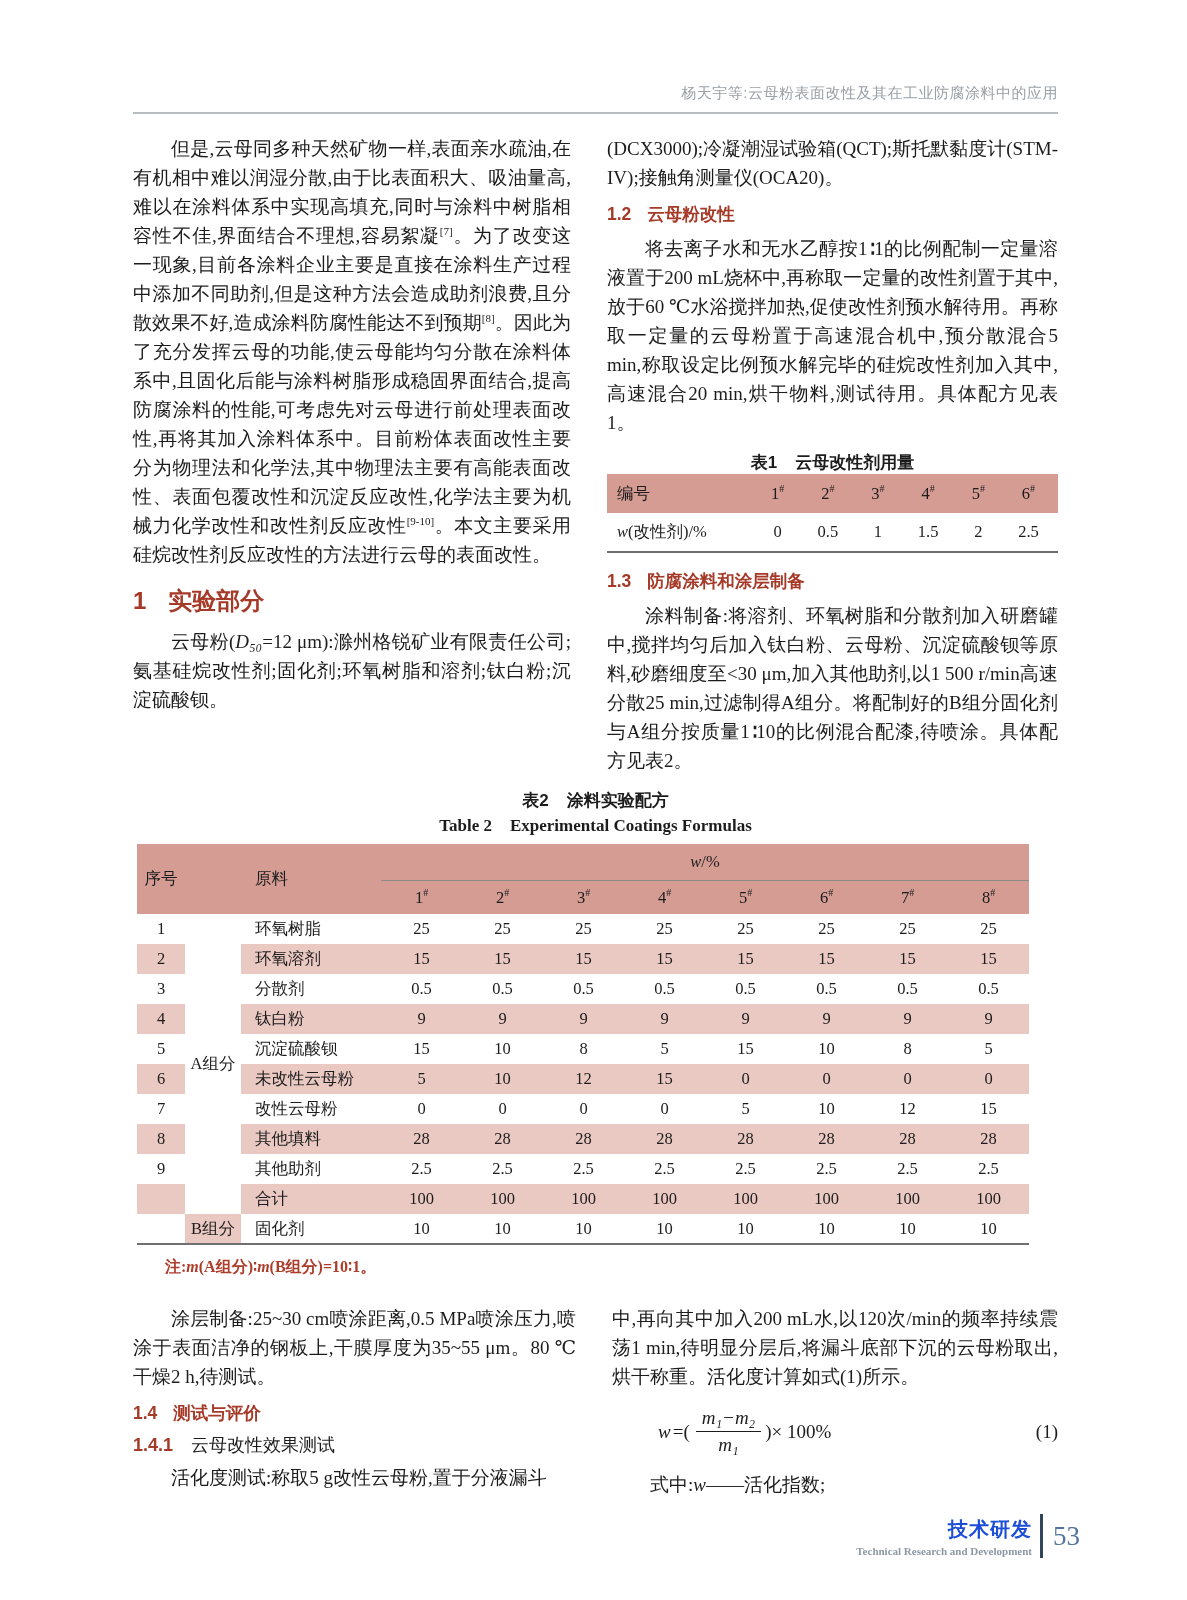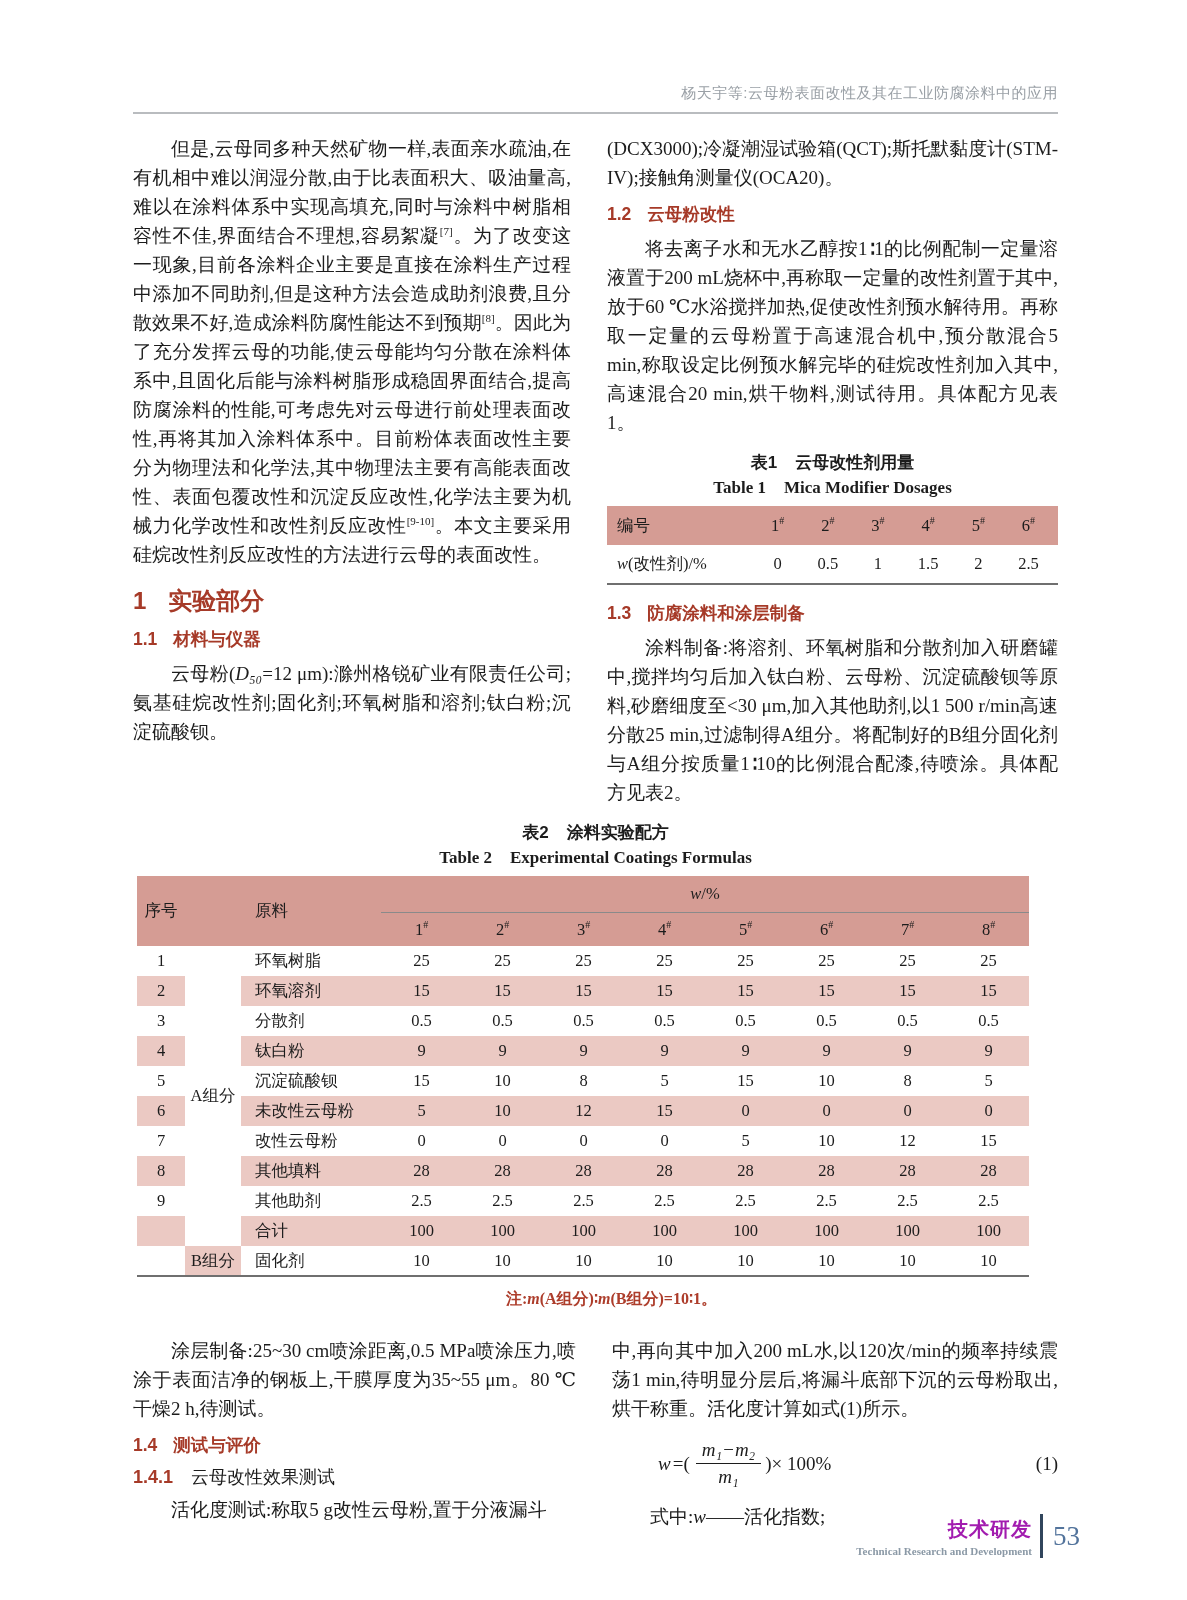--- a/index.html
+++ b/index.html
@@ -57,67 +57,65 @@
   .t2 th, .t2 td { font-weight:normal; text-align:center; padding:0 2px; }
   .t2 thead th { background:#d59c94; }
   .t2 .hrow1 th { height:36px; }
   .t2 .hrow2 th { height:34px; }
   .t2 .wline { border-bottom:1px solid #8a8a8a; }
   .t2 tbody td { height:30px; }
   .t2 .c-no { width:48px; }
   .t2 .c-group { width:56px; }
   .t2 .c-mat { width:140px; text-align:left; padding-left:14px; }
   .t2 .pink { background:#ebc9c3; }
-  .t2-note { margin:12px 0 0 32px; font-size:16px; font-weight:bold; color:#ad3d2b;text-align:center; }
+  .t2-note { margin:12px 0 0 32px; font-size:16px; font-weight:bold; color:#ad3d2b; }
 
   
   .formula { display:flex; align-items:center; margin:16px 0 14px 46px;
     font-size:19px; width:400px; }
   .frac { display:inline-block; text-align:center; margin:0 4px; vertical-align:middle; }
   .frac .nm { display:block; padding:0 6px 2px; border-bottom:1.5px solid #1c1c1c; }
   .frac .dn { display:block; padding-top:2px; }
   .eqno { margin-left:auto; }
 
   
   .footer { position:absolute; right:107px; bottom:42px; display:flex; align-items:center; }
   .footer-zh { text-align:right; }
   .footer-zh .f1 { font-family:"Liberation Sans","DejaVu Sans",sans-serif;
-    font-size:20px; font-weight:bold; color:#a21caf; letter-spacing:1px; }
+    font-size:20px; font-weight:bold; color:#1d4ed8; letter-spacing:1px; }
   .footer-zh .f2 { font-size:11px; font-weight:bold; color:#8b99a6; margin-top:2px; }
   .fbar { width:3px; height:44px; background:#31455c; margin:0 10px 0 8px; }
   .fpage { font-size:27px; color:#53749c;text-align:center; }
 </style>
 </head>
 <body>
 
 <div class="page">
   <div class="content">
 
     <div class="runhead">
       <span class="runhead-title">杨天宇等:云母粉表面改性及其在工业防腐涂料中的应用</span>
       <div class="runhead-rule"></div>
     </div>
 
     <div class="cols">
       <div class="col">
         <p class="body indent"><span>但是,云母同多种天然矿物一样,表面亲水疏油,在有机相中难以润湿分散,由于比表面积大、吸油量高,难以在涂料体系中实现高填充,同时与涂料中树脂相容性不佳,界面结合不理想,容易絮凝</span><sup class="ref">[7]</sup><span>。为了改变这一现象,目前各涂料企业主要是直接在涂料生产过程中添加不同助剂,但是这种方法会造成助剂浪费,且分散效果不好,造成涂料防腐性能达不到预期</span><sup class="ref">[8]</sup><span>。因此为了充分发挥云母的功能,使云母能均匀分散在涂料体系中,且固化后能与涂料树脂形成稳固界面结合,提高防腐涂料的性能,可考虑先对云母进行前处理表面改性,再将其加入涂料体系中。目前粉体表面改性主要分为物理法和化学法,其中物理法主要有高能表面改性、表面包覆改性和沉淀反应改性,化学法主要为机械力化学改性和改性剂反应改性</span><sup class="ref">[9-10]</sup><span>。本文主要采用硅烷改性剂反应改性的方法进行云母的表面改性。</span></p>
 
         <div class="h1"><span class="num">1</span><span>实验部分</span></div>
-        <div class="h2"><span class="num">1.1</span><span>材料与仪器</span></div>
 
         <p class="body indent"><span>云母粉(</span><span class="it">D₅₀</span><span>=12 μm):滁州格锐矿业有限责任公司;氨基硅烷改性剂;固化剂;环氧树脂和溶剂;钛白粉;沉淀硫酸钡。</span></p>
       </div>
 
       <div class="col">
         <p class="body">(DCX3000);冷凝潮湿试验箱(QCT);斯托默黏度计(STM-IV);接触角测量仪(OCA20)。</p>
         <div class="h2"><span class="num">1.2</span><span>云母粉改性</span></div>
         <p class="body indent">将去离子水和无水乙醇按1∶1的比例配制一定量溶液置于200 mL烧杯中,再称取一定量的改性剂置于其中,放于60 ℃水浴搅拌加热,促使改性剂预水解待用。再称取一定量的云母粉置于高速混合机中,预分散混合5 min,称取设定比例预水解完毕的硅烷改性剂加入其中,高速混合20 min,烘干物料,测试待用。具体配方见表1。</p>
 
         <div class="cap-zh"><span>表1</span><span class="cap-sp"></span><span>云母改性剂用量</span></div>
-        <div class="cap-en"><span>Table 1</span><span class="cap-sp"></span><span>Mica Modifier Dosages</span></div>
         <table class="t1">
           <thead>
             <tr>
               <th class="lab">编号</th>
               <th><span>1</span><sup class="hash">#</sup></th>
               <th><span>2</span><sup class="hash">#</sup></th>
               <th><span>3</span><sup class="hash">#</sup></th>
               <th><span>4</span><sup class="hash">#</sup></th>
               <th><span>5</span><sup class="hash">#</sup></th>
               <th><span>6</span><sup class="hash">#</sup></th>

